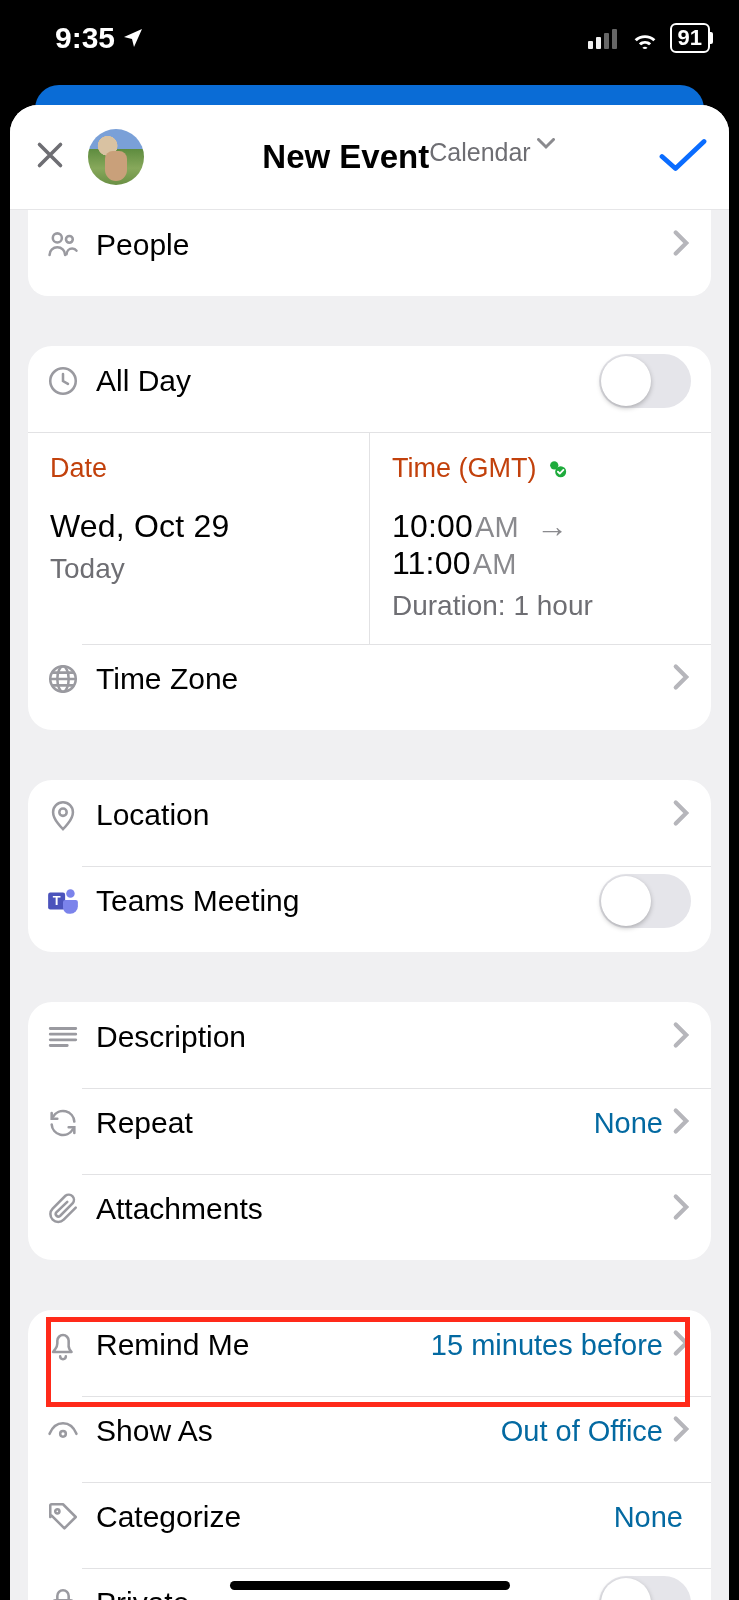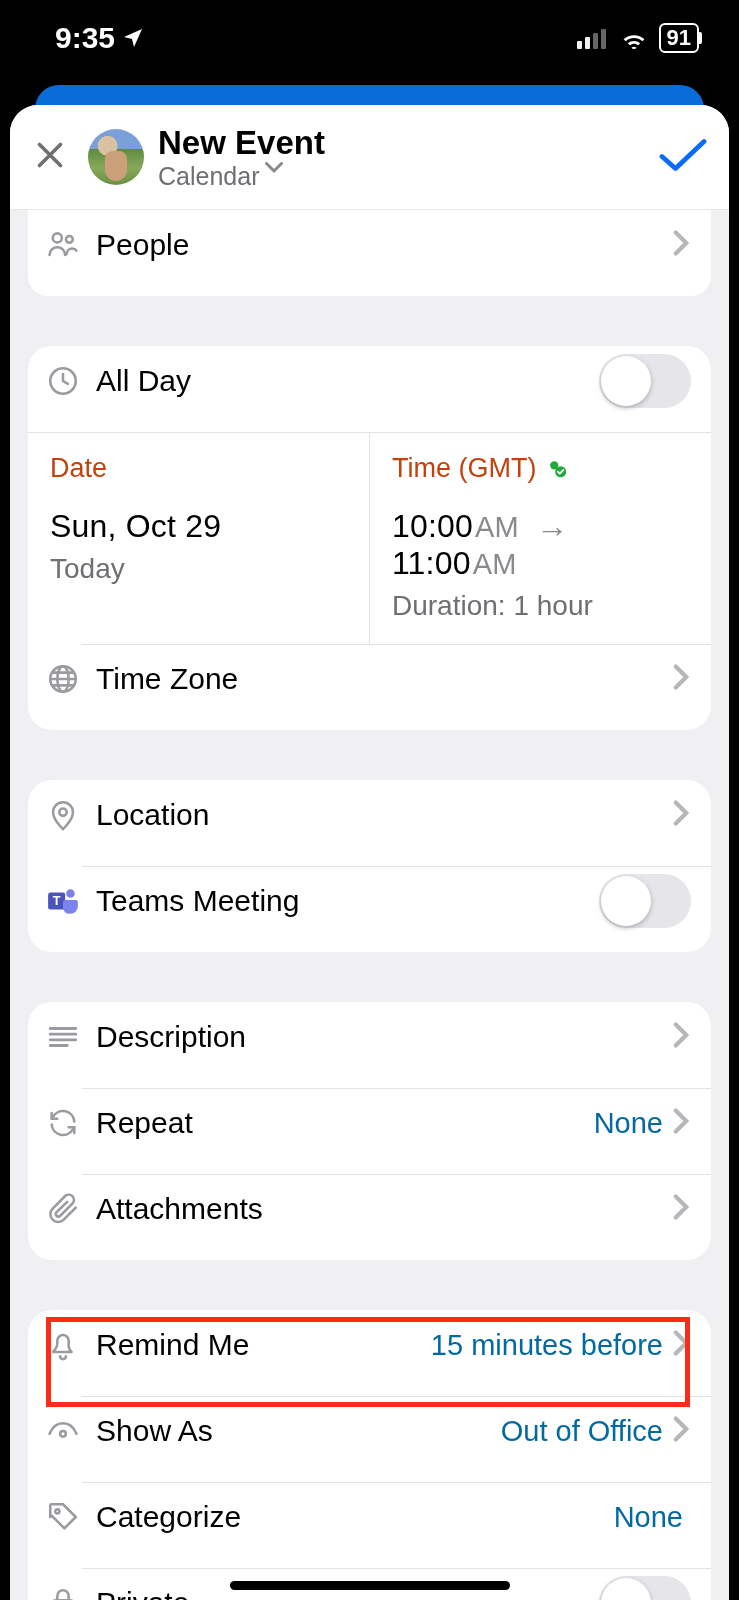--- a/index.html
+++ b/index.html
@@ -13,21 +13,21 @@
     overflow: hidden;
   }
   .status-bar {
     position: absolute;
     top: 0; left: 0; right: 0;
     height: 75px;
     color: #fff;
     display: flex;
     align-items: center;
     justify-content: space-between;
-    padding: 0 40px 0 55px;
+    padding: 0 29px 0 55px;
     font-weight: 600;
     font-size: 30px;
   }
   .status-left { display: flex; align-items: center; gap: 6px; }
   .status-right { display: flex; align-items: center; gap: 10px; }
   .battery-box {
     border: 2px solid #fff; border-radius: 6px;
     padding: 0 6px; font-size: 22px; font-weight: 700;
     line-height: 26px; position: relative;
   }
@@ -63,21 +63,21 @@
     width: 56px; height: 56px; border-radius: 50%;
     margin-left: 16px; margin-right: 14px;
     background: radial-gradient(circle at 35% 30%, #d9c2a2 18%, transparent 19%),
                 linear-gradient(to bottom, #7aa0d8 0%, #7aa0d8 35%, #5d8b3e 35%, #87a85b 70%, #6a8f44 100%);
     position: relative; overflow:hidden;
   }
   .avatar::after {
     content:""; position:absolute; left:30%; top:40%;
     width:22px; height:30px; background:#c9a07a; border-radius:10px 10px 14px 14px;
   }
-  .hdr-title-wrap { flex: 1; display:flex; flex-direction:column; justify-content:center; line-height:1.15; }
+  .hdr-title-wrap { flex: 1; display:flex; flex-direction:row; justify-content:center; line-height:1.15; }
   .hdr-title { font-size: 33px; font-weight: 700; color:#000; }
   .hdr-sub { font-size: 25px; color:#6e6e73; display:flex; align-items:flex-start; gap:6px; }
   .hdr-check svg { width: 48px; height: 38px; }
 
   .content { padding: 0 18px 40px 18px; }
 
   .card {
     background:#fff; border-radius: 24px; overflow:hidden;
     margin-top: 0;
   }
@@ -221,21 +221,21 @@
         <div class="row-label">All Day</div>
         <div class="row-spacer"></div>
         <div class="toggle">
             <div class="knob"></div>
           </div>
       </div>
 
       <div class="datetime">
         <div class="dt-col">
           <div class="dt-label">Date</div>
-          <div class="dt-main">Sun, Oct 29</div>
+          <div class="dt-main">Wed, Oct 29</div>
           <div class="dt-sub">Today</div>
         </div>
         <div class="dt-col">
           <div class="dt-label">
             <span>Time (GMT)</span>
             <svg class="status-dot" width="22" height="22" viewBox="0 0 24 24">
                 <circle cx="9" cy="8" r="4.5" fill="#1eab3c"></circle>
                 <circle cx="16" cy="15" r="6" fill="#1eab3c"></circle>
                 <path d="M13 15l2 2 4-4" stroke="#fff" stroke-width="2" fill="none" stroke-linecap="round" stroke-linejoin="round"></path>
               </svg>

